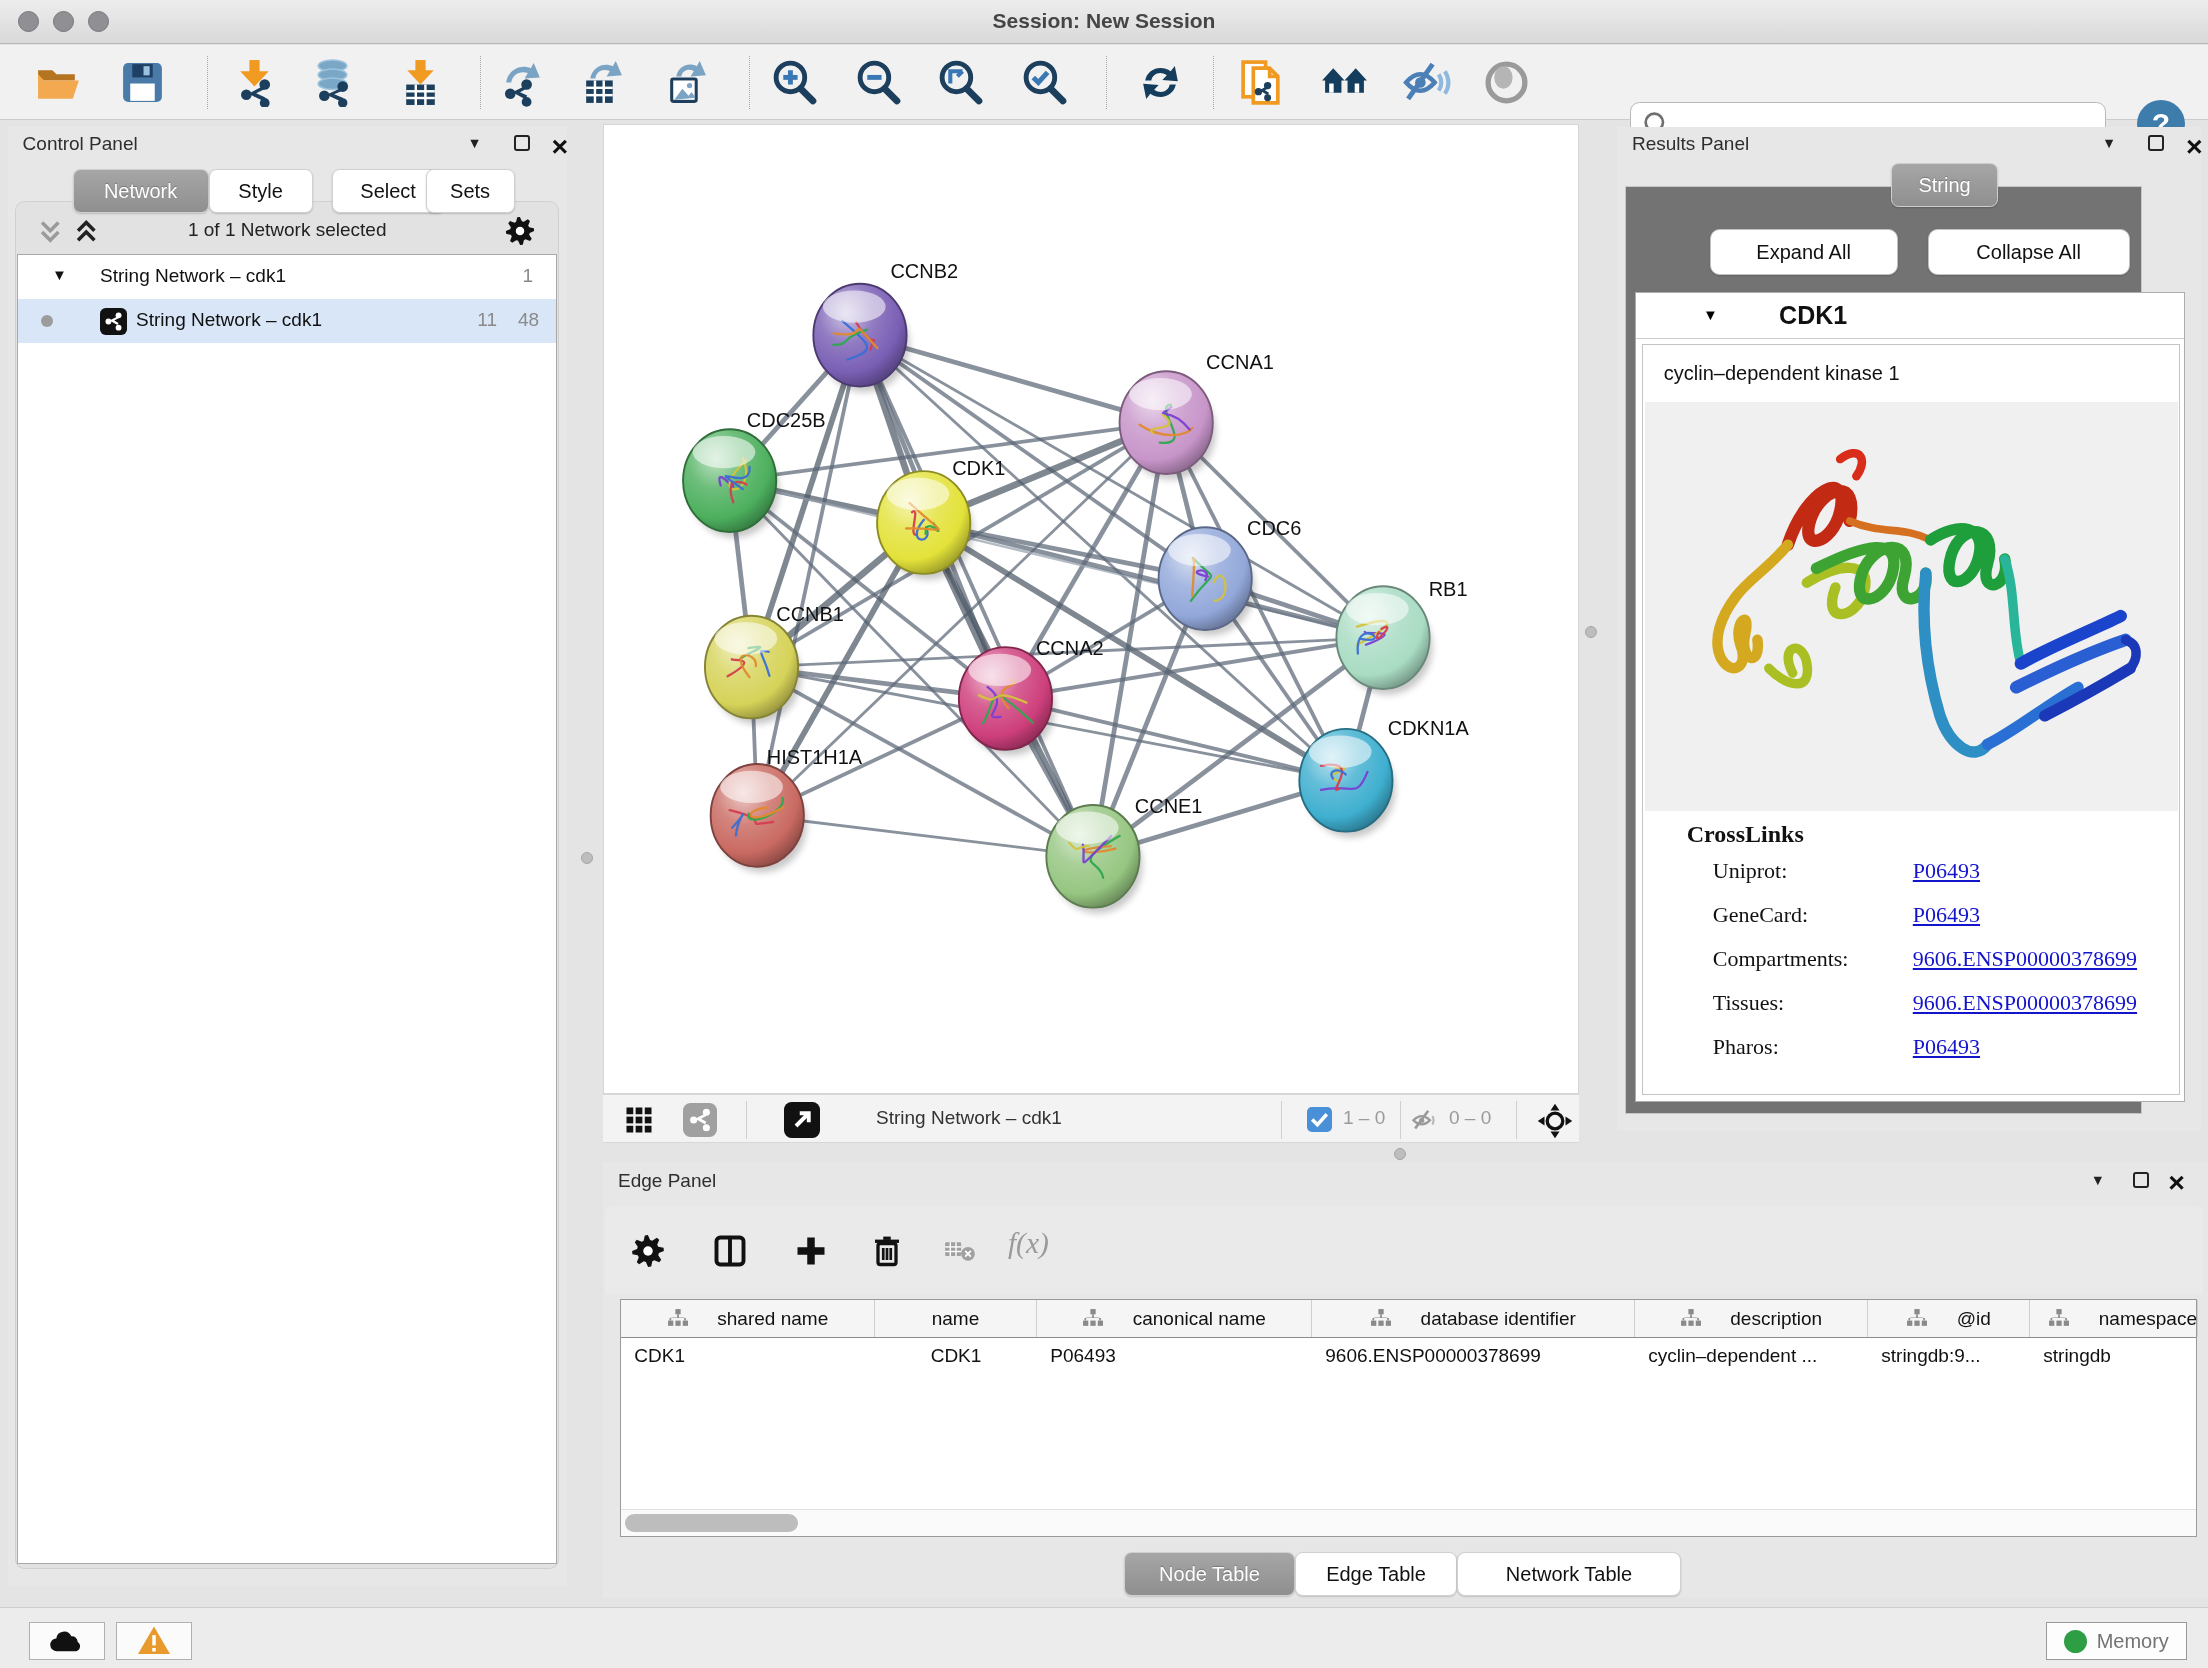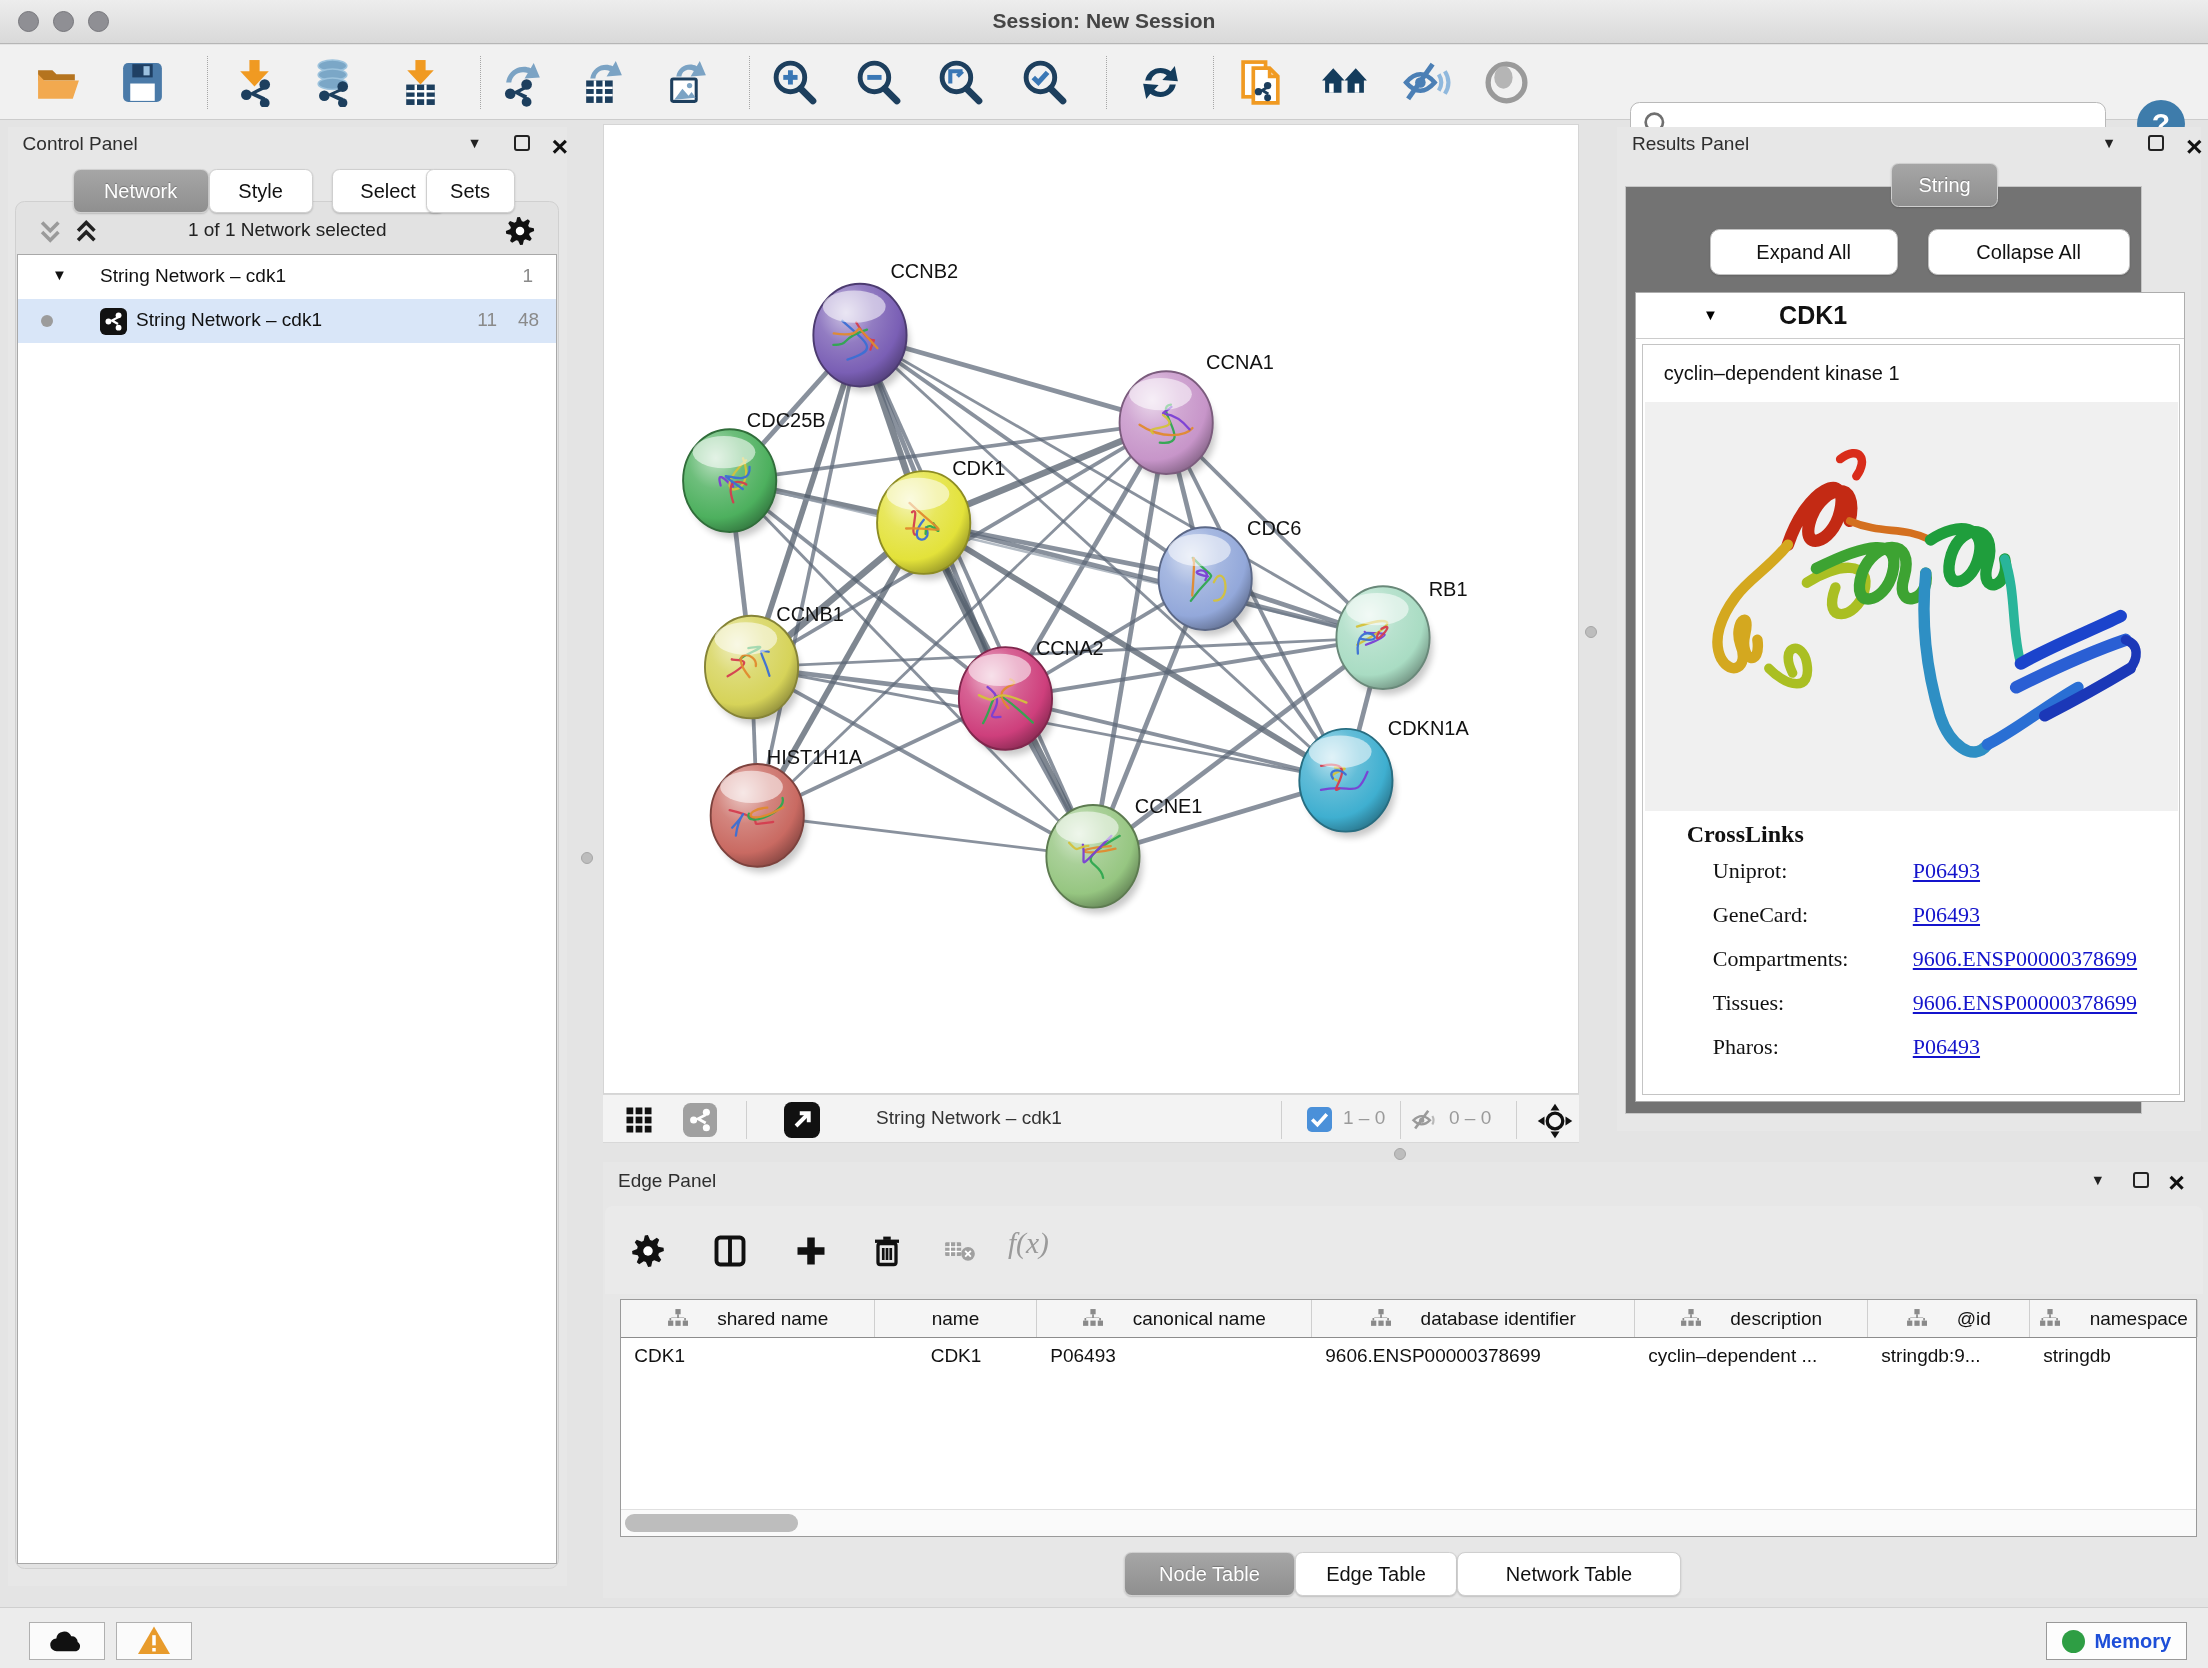--- a/index.html
+++ b/index.html
@@ -86,21 +86,21 @@
   .td { position:relative; height:100%; font-size:19px; color:#111; padding:6.7px 0 0 13.3px; overflow:hidden; white-space:nowrap; flex:none; }
   #tp-hscroll { position:absolute; left:0px; bottom:0px; width:100%; height:27px; background:#fafafa; border-top:1px solid #e0e0e0; }
   #tp-thumb { position:absolute; left:3.8px; top:3.8px; width:173px; height:18px; border-radius:9.5px; background:#bdbdbd; }
   #fx-label { position:absolute; font-family:"Liberation Serif",serif; font-style:italic; font-size:29.5px; color:#9a9a9a; }
 
   
   #statusbar { left:0; top:1607px; width:2208px; height:61px; background:#ececec; border-top:1px solid #cfcfcf; }
   .sb-btn { position:absolute; top:14.3px; width:76px; height:38px; background:#fbfbfb; border:1.9px solid #b0b0b0;
     display:flex; align-items:center; justify-content:center; }
   #memory-btn { position:absolute; right:21px; top:14.3px; width:141px; height:38px; background:#fdfdfd;
-    border:1px solid #999; display:flex; align-items:center; justify-content:center; gap:9.5px; font-size:20px; color:#1d4ed8;font-weight:bold; }
+    border:1px solid #999; display:flex; align-items:center; justify-content:center; gap:9.5px; font-size:20px; color:#737373; }
   #memory-dot { width:23px; height:23px; border-radius:50%; }
 
   svg text { font-family:"Liberation Sans",sans-serif; }
 </style>
 </head>
 <body>
 
 <div id="root">
 
   <div id="titlebar" class="abs">
@@ -845,21 +845,21 @@
               <g fill="#8a8a8a">
                 <rect x="8" y="1" width="5" height="5"></rect>
                 <rect x="1" y="12" width="5" height="5"></rect>
                 <rect x="8" y="12" width="5" height="5"></rect>
                 <rect x="15" y="12" width="5" height="5"></rect>
                 <path d="M9.7 6h1.6v3H4v3h-1.6V9.6H18V12h-1.6V9H9.7z"></path>
               </g>
             </svg>
             <span>@id</span>
           </div>
-          <div class="th" style="width: 168px;">
+          <div class="th" style="width: 168px; justify-content: flex-end;">
             <svg width="21" height="21" viewBox="0 0 20 20" style="margin-right:9.5px;flex:none">
               <g fill="#8a8a8a">
                 <rect x="8" y="1" width="5" height="5"></rect>
                 <rect x="1" y="12" width="5" height="5"></rect>
                 <rect x="8" y="12" width="5" height="5"></rect>
                 <rect x="15" y="12" width="5" height="5"></rect>
                 <path d="M9.7 6h1.6v3H4v3h-1.6V9.6H18V12h-1.6V9H9.7z"></path>
               </g>
             </svg>
             <span>namespace</span>

